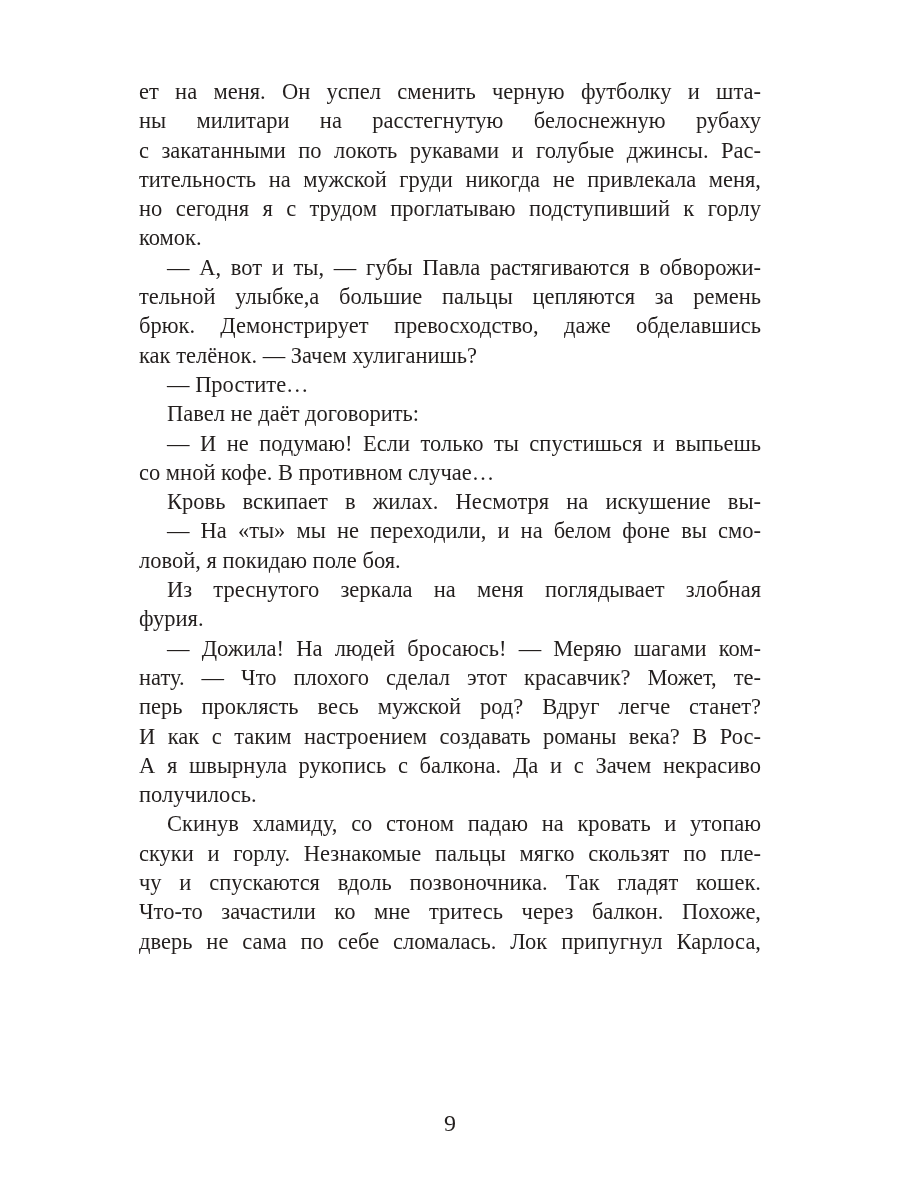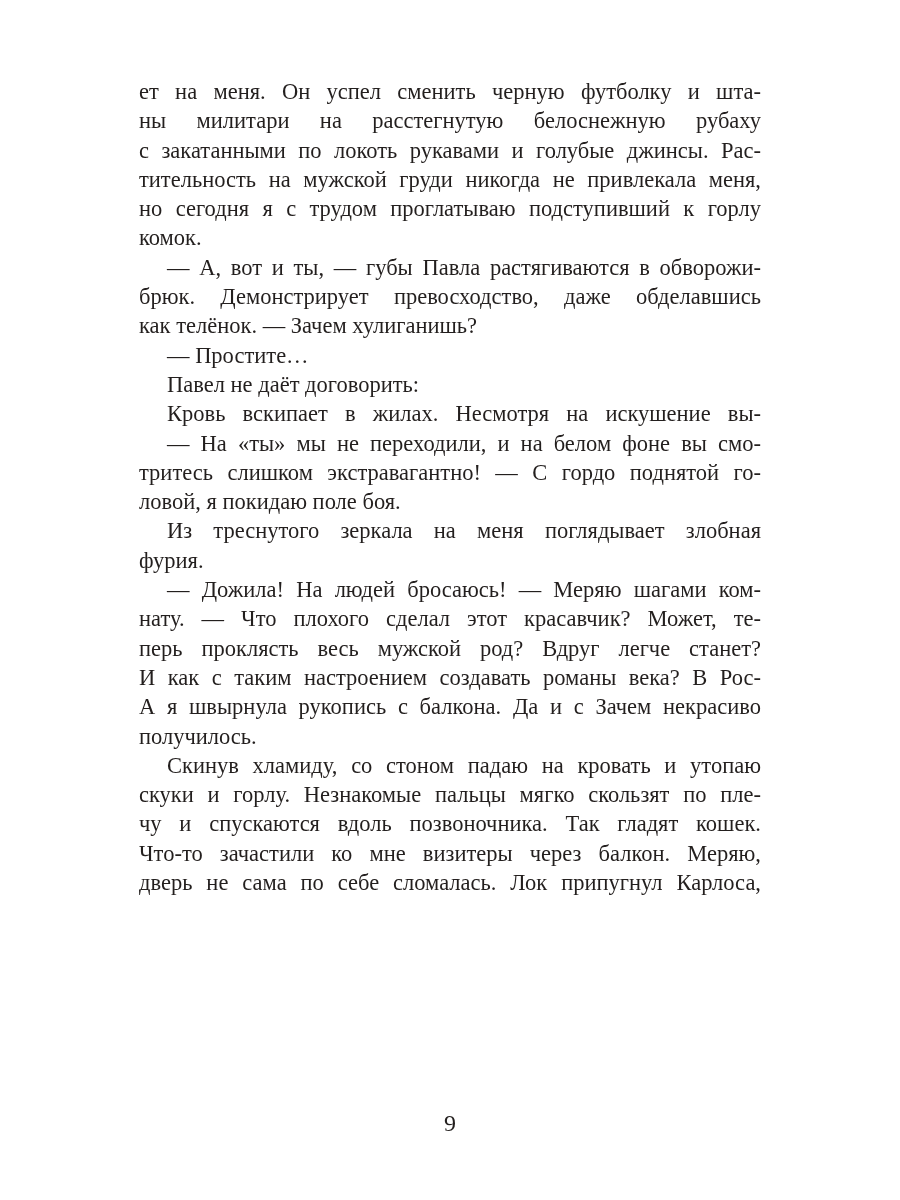--- a/index.html
+++ b/index.html
@@ -64,51 +64,55 @@
       <div class="para">
         <div class="line fill">ет на меня. Он успел сменить черную футболку и шта-</div>
         <div class="line fill">ны милитари на расстегнутую белоснежную рубаху</div>
         <div class="line fill">с закатанными по локоть рукавами и голубые джинсы. Рас-</div>
         <div class="line fill">тительность на мужской груди никогда не привлекала меня,</div>
         <div class="line fill">но сегодня я с трудом проглатываю подступивший к горлу</div>
         <div class="line">комок.</div>
       </div>
       <div class="para indent">
         <div class="line fill">— А, вот и ты, — губы Павла растягиваются в обворожи-</div>
+        <div class="line fill">тельной улыбке,а большие пальцы цепляются за ремень</div>
         <div class="line fill">брюк. Демонстрирует превосходство, даже обделавшись</div>
         <div class="line">как телёнок. — Зачем хулиганишь?</div>
       </div>
       <div class="para indent">
         <div class="line">— Простите…</div>
       </div>
       <div class="para indent">
         <div class="line">Павел не даёт договорить:</div>
       </div>
       <div class="para indent">
+        <div class="line fill">— И не подумаю! Если только ты спустишься и выпьешь</div>
+        <div class="line">со мной кофе. В противном случае…</div>
+      </div>
+      <div class="para indent">
         <div class="line fill">Кровь вскипает в жилах. Несмотря на искушение вы-</div>
       </div>
       <div class="para indent">
         <div class="line fill">— На «ты» мы не переходили, и на белом фоне вы смо-</div>
-        <div class="line fill">тритесь слишком экстравагантно!  — С гордо поднятой го-</div>
         <div class="line">ловой, я покидаю поле боя.</div>
       </div>
       <div class="para indent">
         <div class="line fill">Из треснутого зеркала на меня поглядывает злобная</div>
         <div class="line">фурия.</div>
       </div>
       <div class="para indent">
         <div class="line fill">— Дожила! На людей бросаюсь! — Меряю шагами ком-</div>
         <div class="line fill">нату. — Что плохого сделал этот красавчик? Может, те-</div>
         <div class="line fill">перь проклясть весь мужской род? Вдруг легче станет?</div>
         <div class="line fill">И как с таким настроением создавать романы века? В Рос-</div>
         <div class="line fill">А я швырнула рукопись с балкона. Да и с Зачем некрасиво</div>
         <div class="line">получилось.</div>
       </div>
       <div class="para indent">
         <div class="line fill">Скинув хламиду, со стоном падаю на кровать и утопаю</div>
         <div class="line fill">скуки и горлу. Незнакомые пальцы мягко скользят по пле-</div>
         <div class="line fill">чу и спускаются вдоль позвоночника. Так гладят кошек.</div>
-        <div class="line fill">Что-то зачастили ко мне визитеры через балкон. Меряю,</div>
+        <div class="line fill">Что-то зачастили ко мне тритесь через балкон. Похоже,</div>
         <div class="line fill">дверь не сама по себе сломалась. Лок припугнул Карлоса,</div>
       </div>
     </div>
   <div class="page-number">9</div>
 </div>
 
 </body></html>

